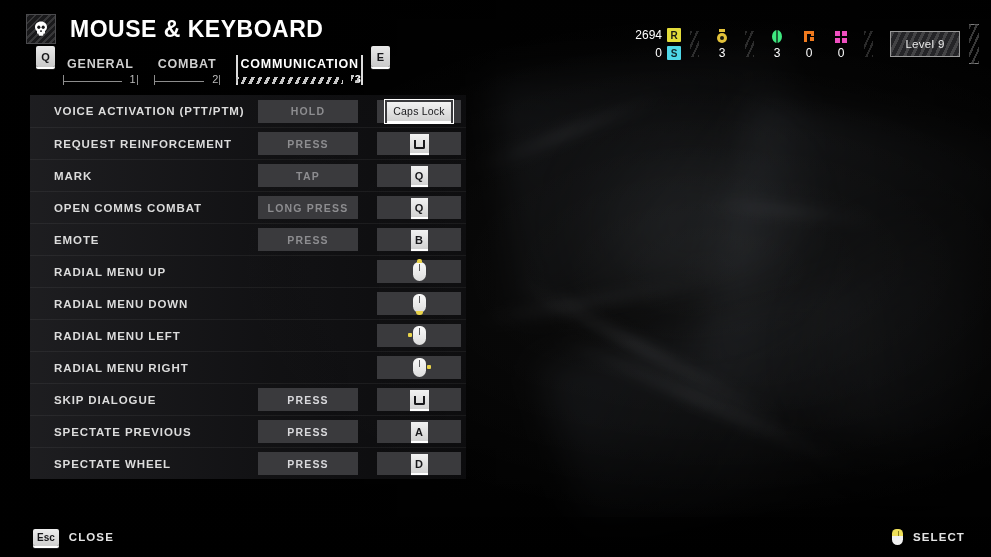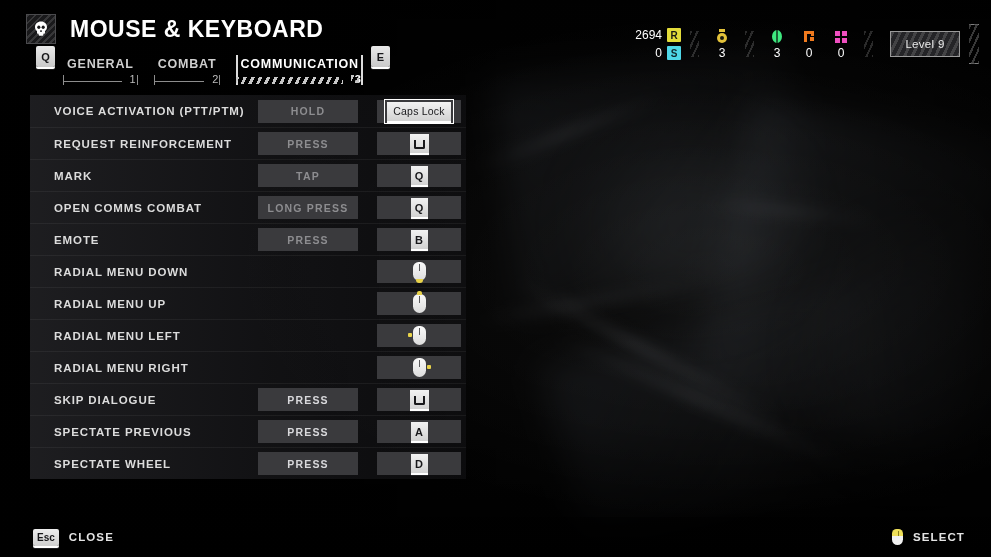--- a/index.html
+++ b/index.html
@@ -346,38 +346,38 @@
       </div>
     </div>
     <div class="row">
       <div class="label">EMOTE</div>
       <div class="cell-mode">PRESS</div>
       <div class="cell-key">
         <span class="keycap">B</span>
       </div>
     </div>
     <div class="row">
+      <div class="label">RADIAL MENU UP</div>
+      <div class="cell-mode empty"></div>
+      <div class="cell-key">
+        <span class="mouse-ico">
+          <span class="mouse-body"></span>
+          <span class="mouse-split"></span>
+          <span class="mouse-hl up"></span>
+        </span>
+      </div>
+    </div>
+    <div class="row">
       <div class="label">RADIAL MENU DOWN</div>
       <div class="cell-mode empty"></div>
       <div class="cell-key">
         <span class="mouse-ico">
           <span class="mouse-body"></span>
           <span class="mouse-split"></span>
           <span class="mouse-hl down"></span>
-        </span>
-      </div>
-    </div>
-    <div class="row">
-      <div class="label">RADIAL MENU UP</div>
-      <div class="cell-mode empty"></div>
-      <div class="cell-key">
-        <span class="mouse-ico">
-          <span class="mouse-body"></span>
-          <span class="mouse-split"></span>
-          <span class="mouse-hl up"></span>
         </span>
       </div>
     </div>
     <div class="row">
       <div class="label">RADIAL MENU LEFT</div>
       <div class="cell-mode empty"></div>
       <div class="cell-key">
         <span class="mouse-ico">
           <span class="mouse-body"></span>
           <span class="mouse-split"></span>

